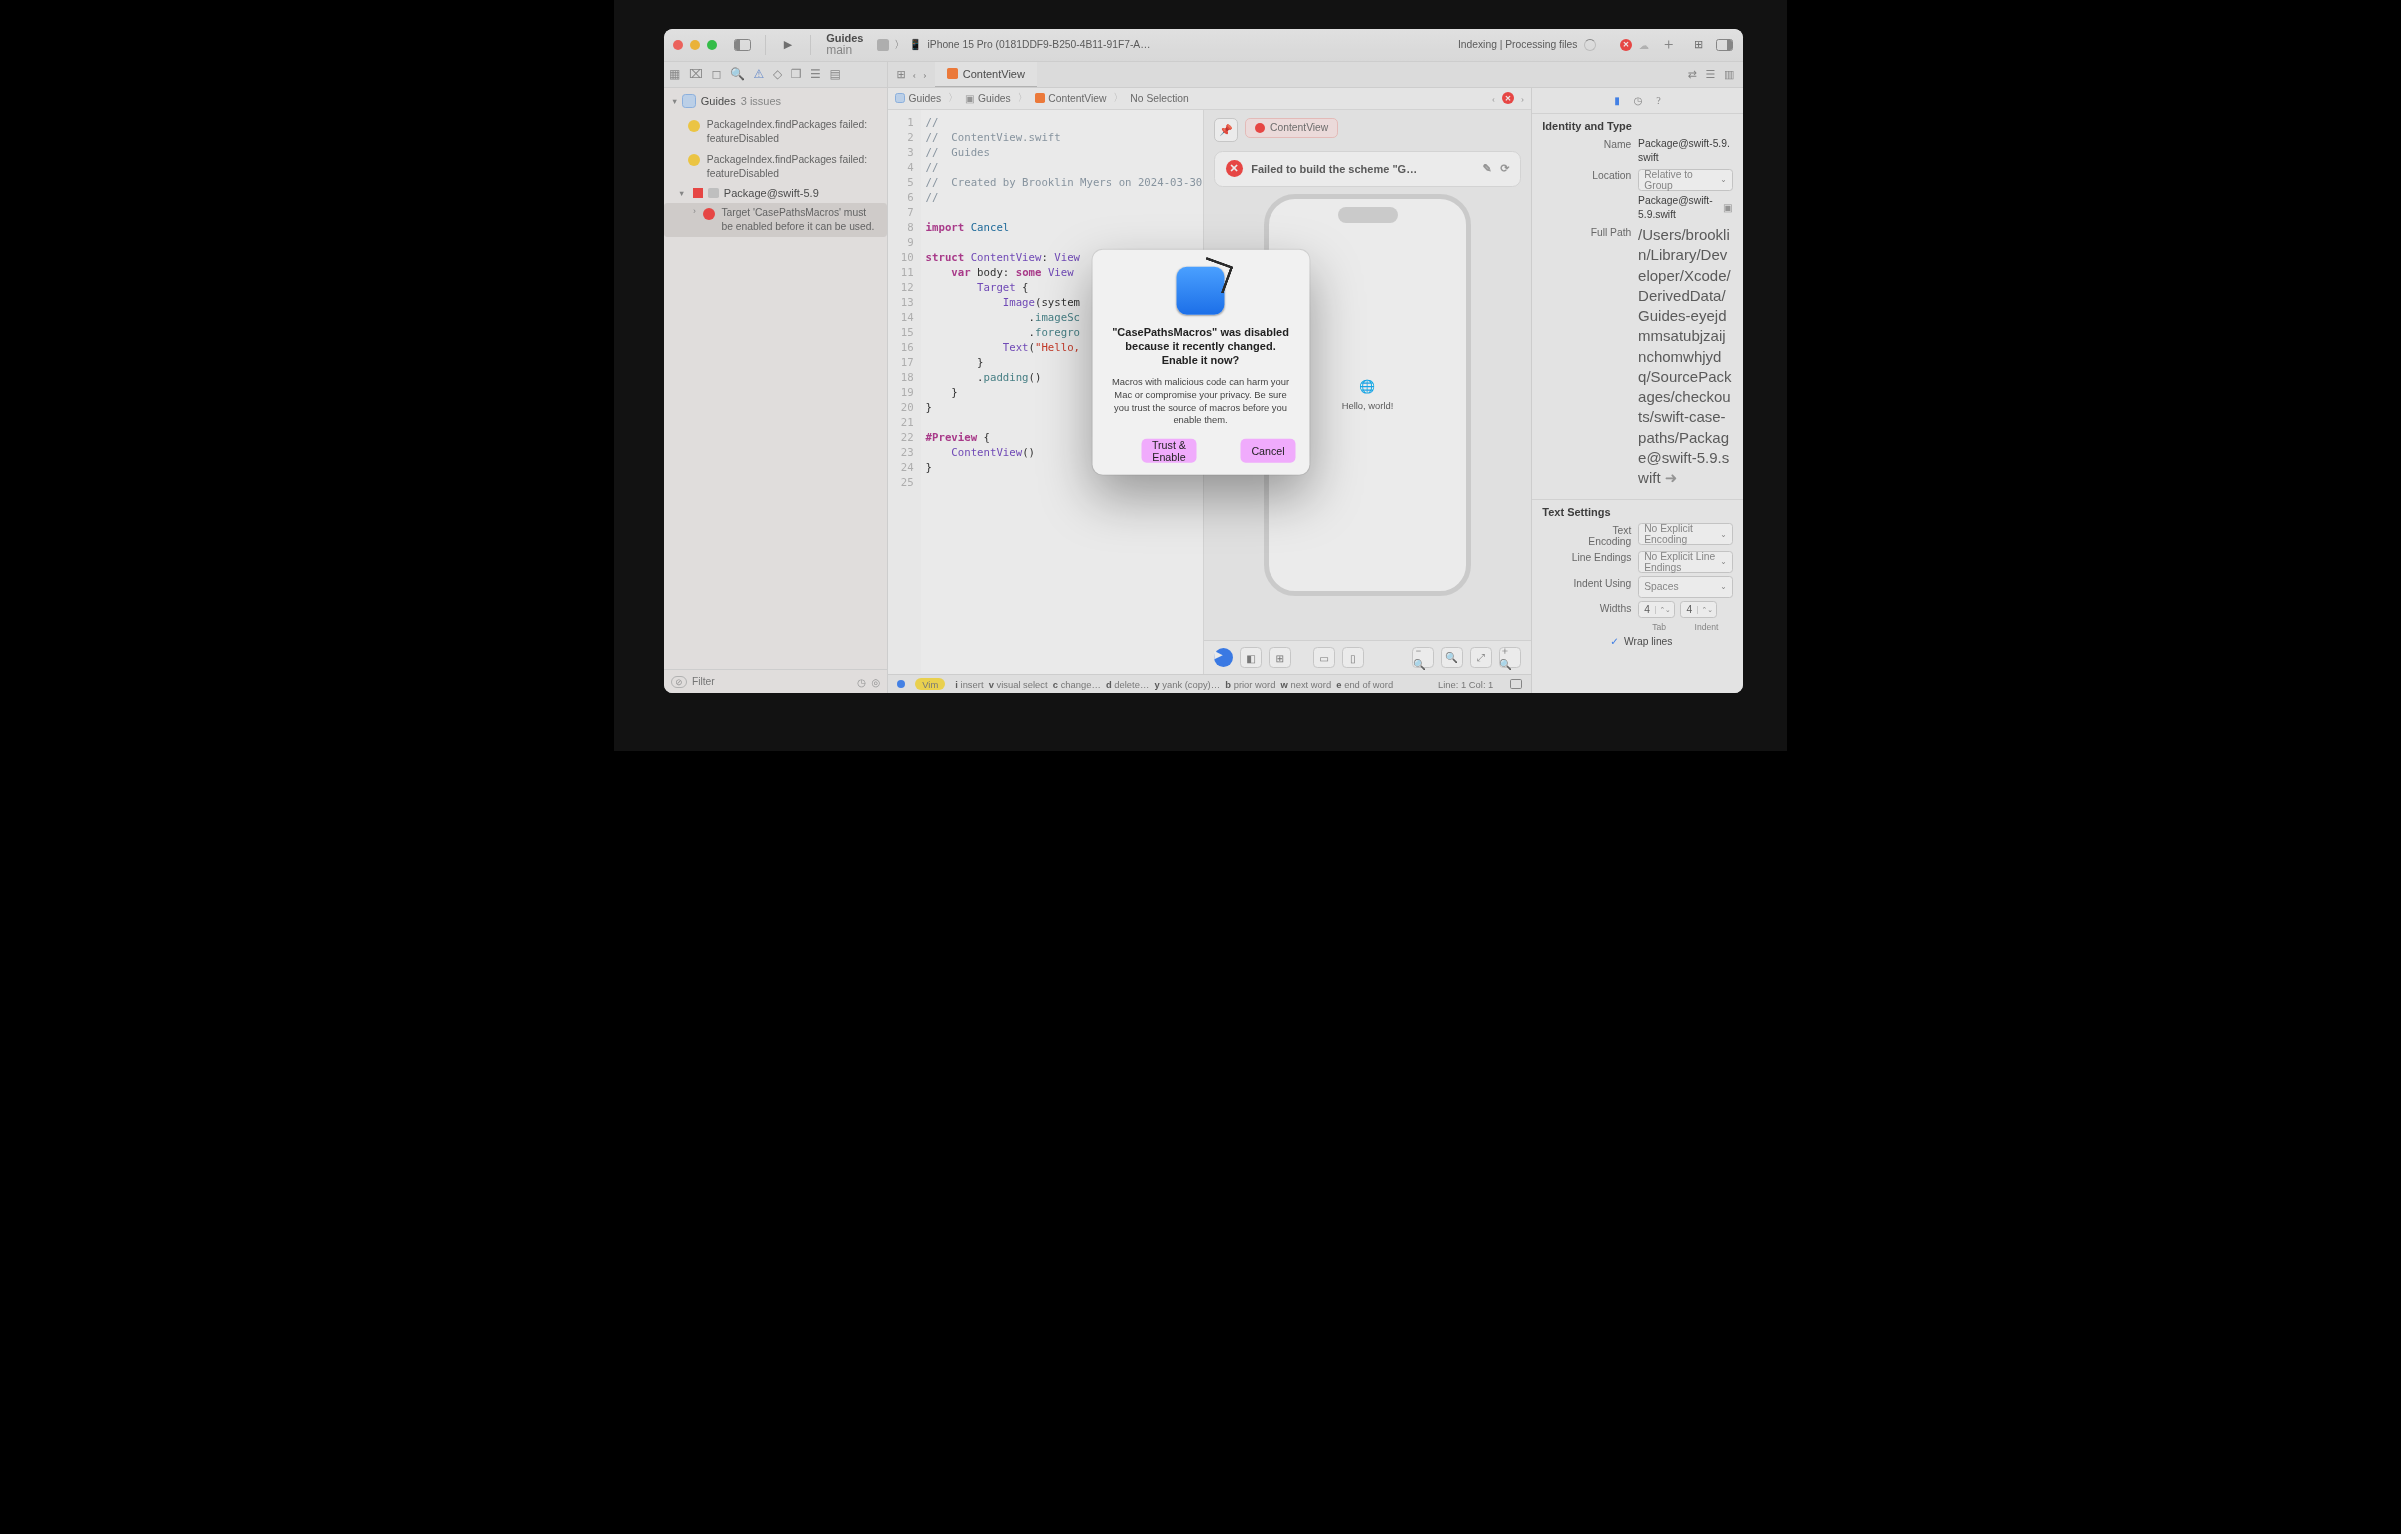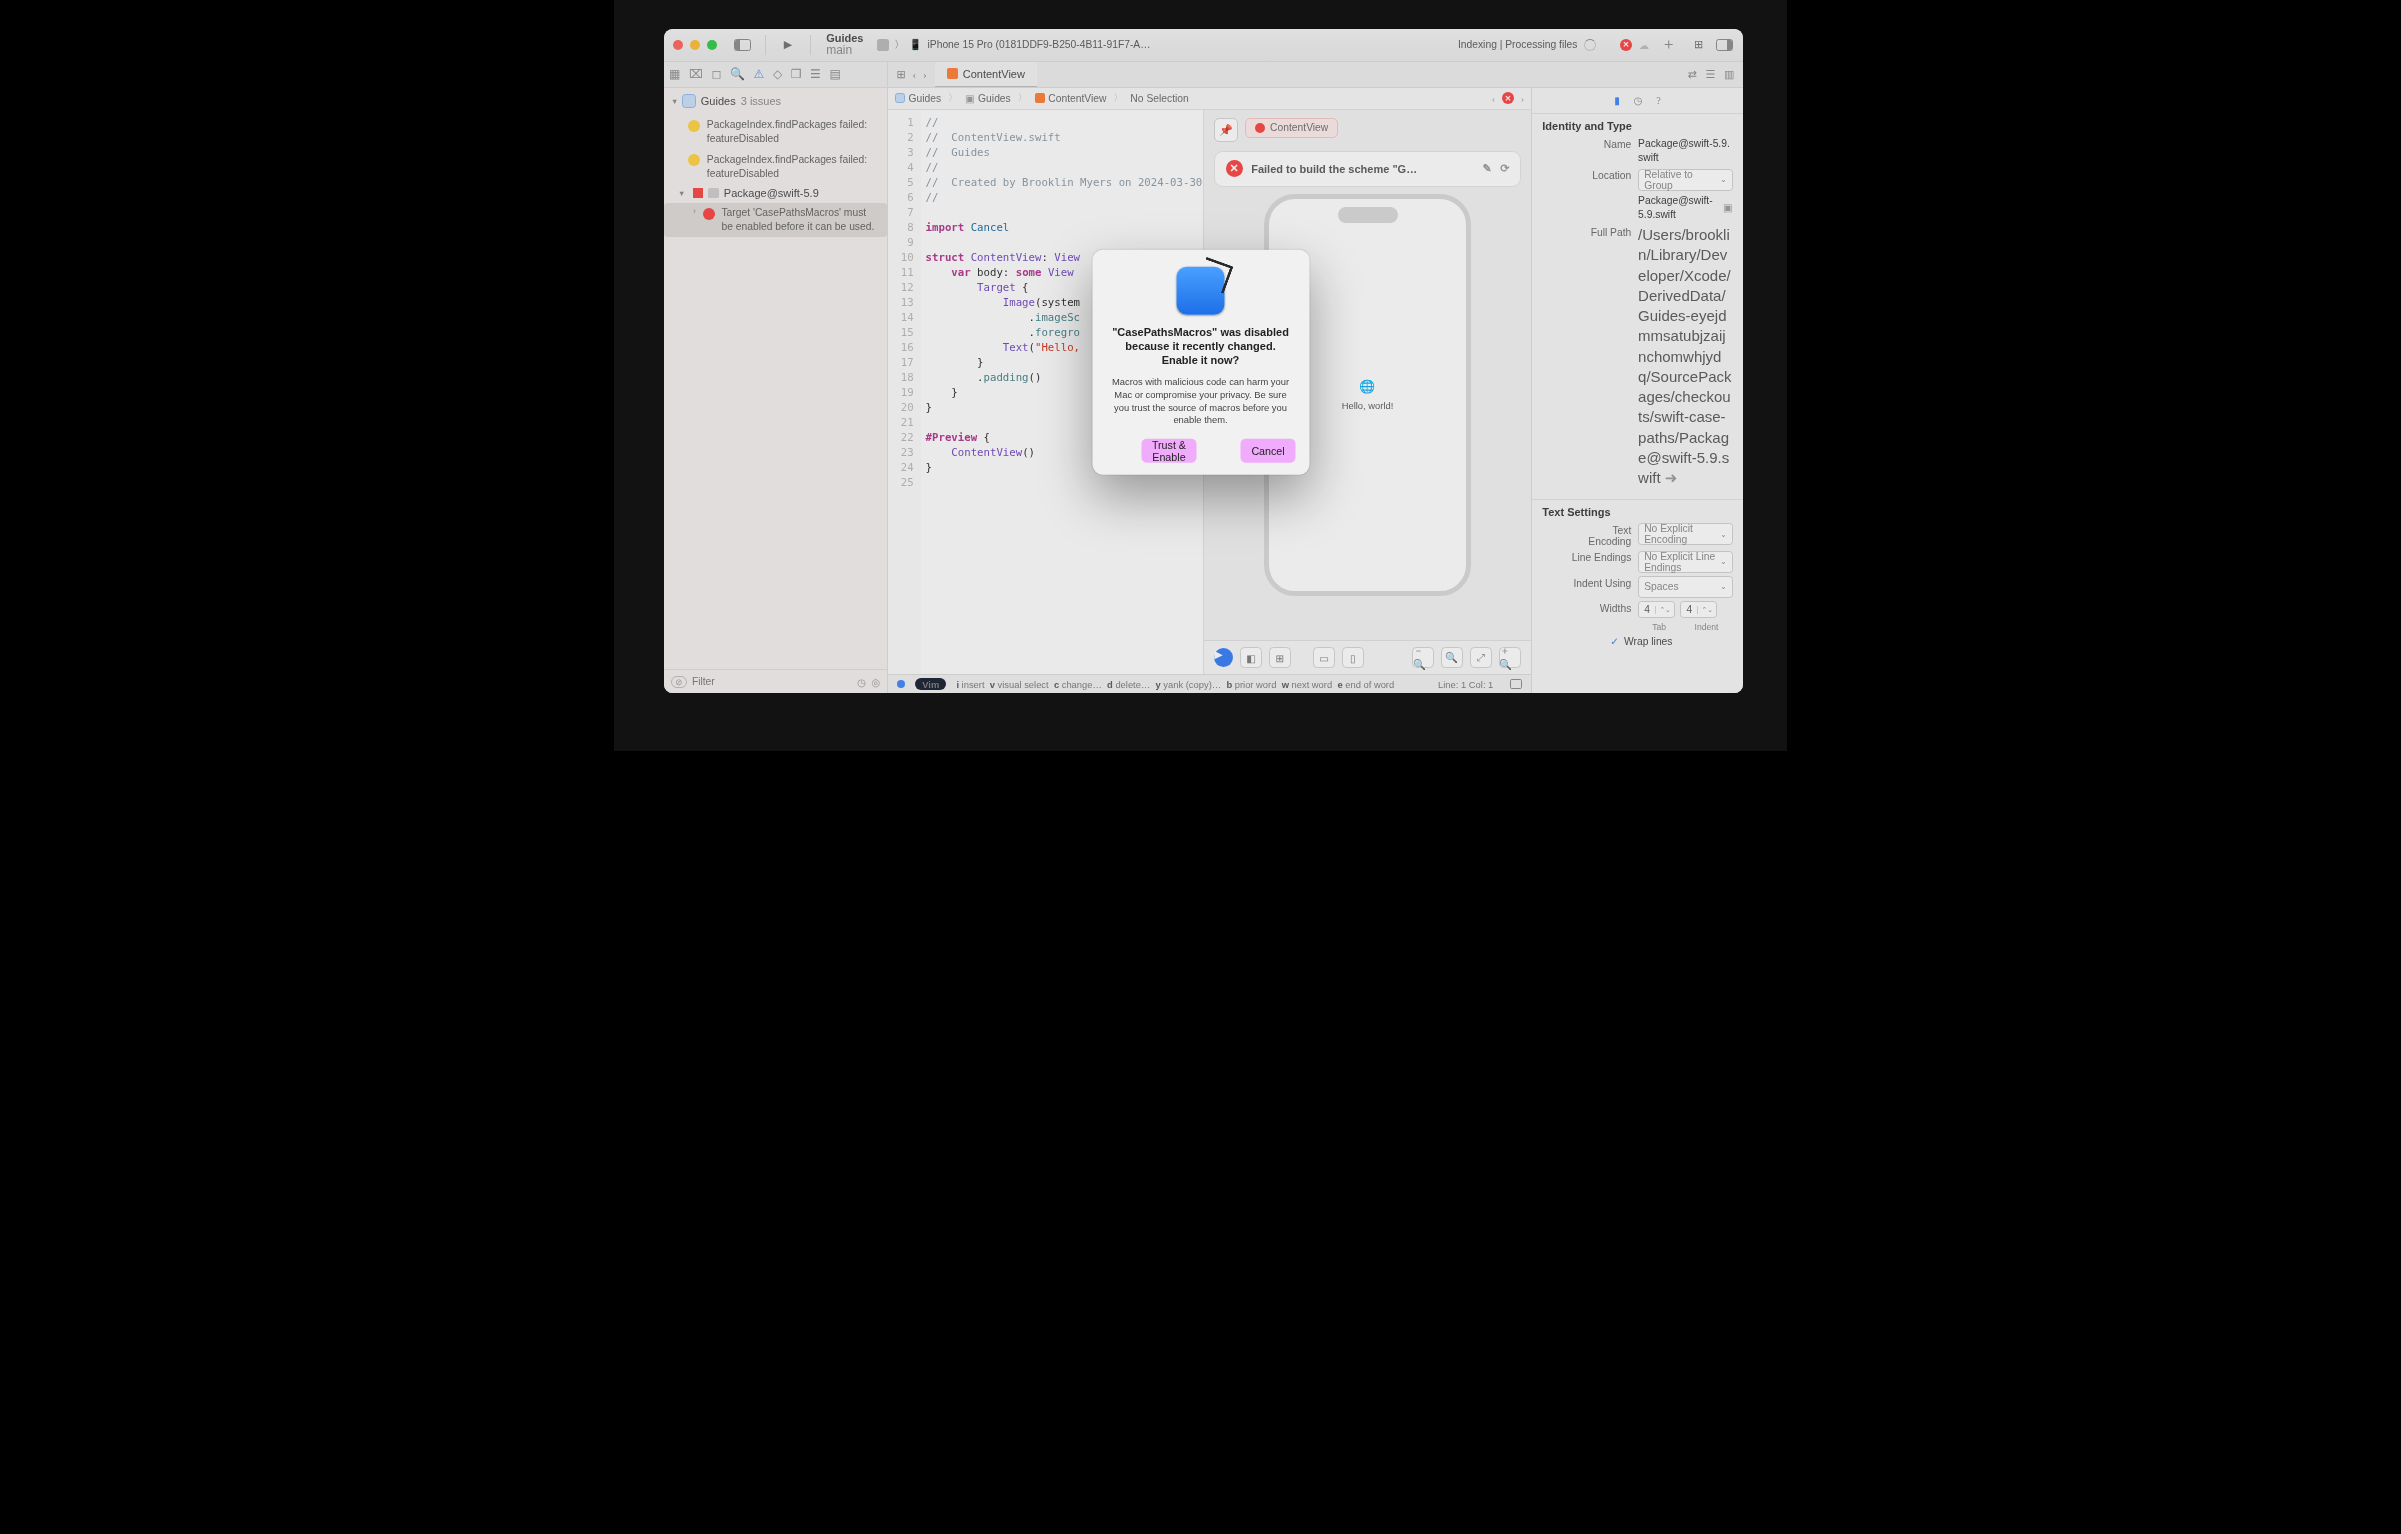--- a/index.html
+++ b/index.html
@@ -105,21 +105,21 @@
   .insp-row .val{flex:1;word-break:break-all;color:#333;line-height:1.35;}
   .insp-select{flex:1;height:22px;border:0.9px solid #d0d0d0;border-radius:3.4px;background:#fff;padding:0 5.1px;color:#888;display:flex;align-items:center;justify-content:space-between;}
   .insp-select .chv{font-size:7.7px;color:#888;}
   .widths-row{display:flex;gap:5.1px;align-items:center;}
   .stepper{display:flex;align-items:center;border:0.9px solid #d0d0d0;border-radius:3.4px;background:#fff;height:17px;}
   .stepper span{padding:0 5.1px;font-size:10.3px;}
   .stepper .caret{font-size:6.8px;color:#888;padding:0 3.4px;border-left:0.9px solid #d6d6d6;}
   .insp-check{display:flex;align-items:center;gap:5.1px;margin-left:68px;margin-top:3.4px;color:#444;}
   
   .statusbar{height:19px;border-top:0.9px solid #dcdcdc;background:#f0f0f0;display:flex;align-items:center;gap:10.3px;padding:0 8.6px;font-size:9.4px;color:#777;}
-  .statusbar .vim{background:#0f172a;border-radius:8.6px;padding:0.9px 6.8px;font-weight:bold;}
+  .statusbar .vim{background:#fde047;border-radius:8.6px;padding:0.9px 6.8px;}
   .statusbar b{color:#555;font-weight:600;}
   .statusbar .pos{margin-left:auto;}
   .statusbar .sq{width:12px;height:10.3px;border:1.3px solid #888;border-radius:1.7px;margin-left:6.8px;}
   
   .scrim{position:absolute;inset:0;background:rgba(120,120,120,.15);}
   .dialog{
     position:absolute;left:50%;top:50%;transform:translate(-50%,-56%);
     width:217px;background:#f1f1f1;border-radius:10.3px;box-shadow:0 21.4px 51px rgba(0,0,0,.35),0 0 0 0.9px rgba(0,0,0,.08);
     padding:17px 13.7px 12px;text-align:center;
   }

